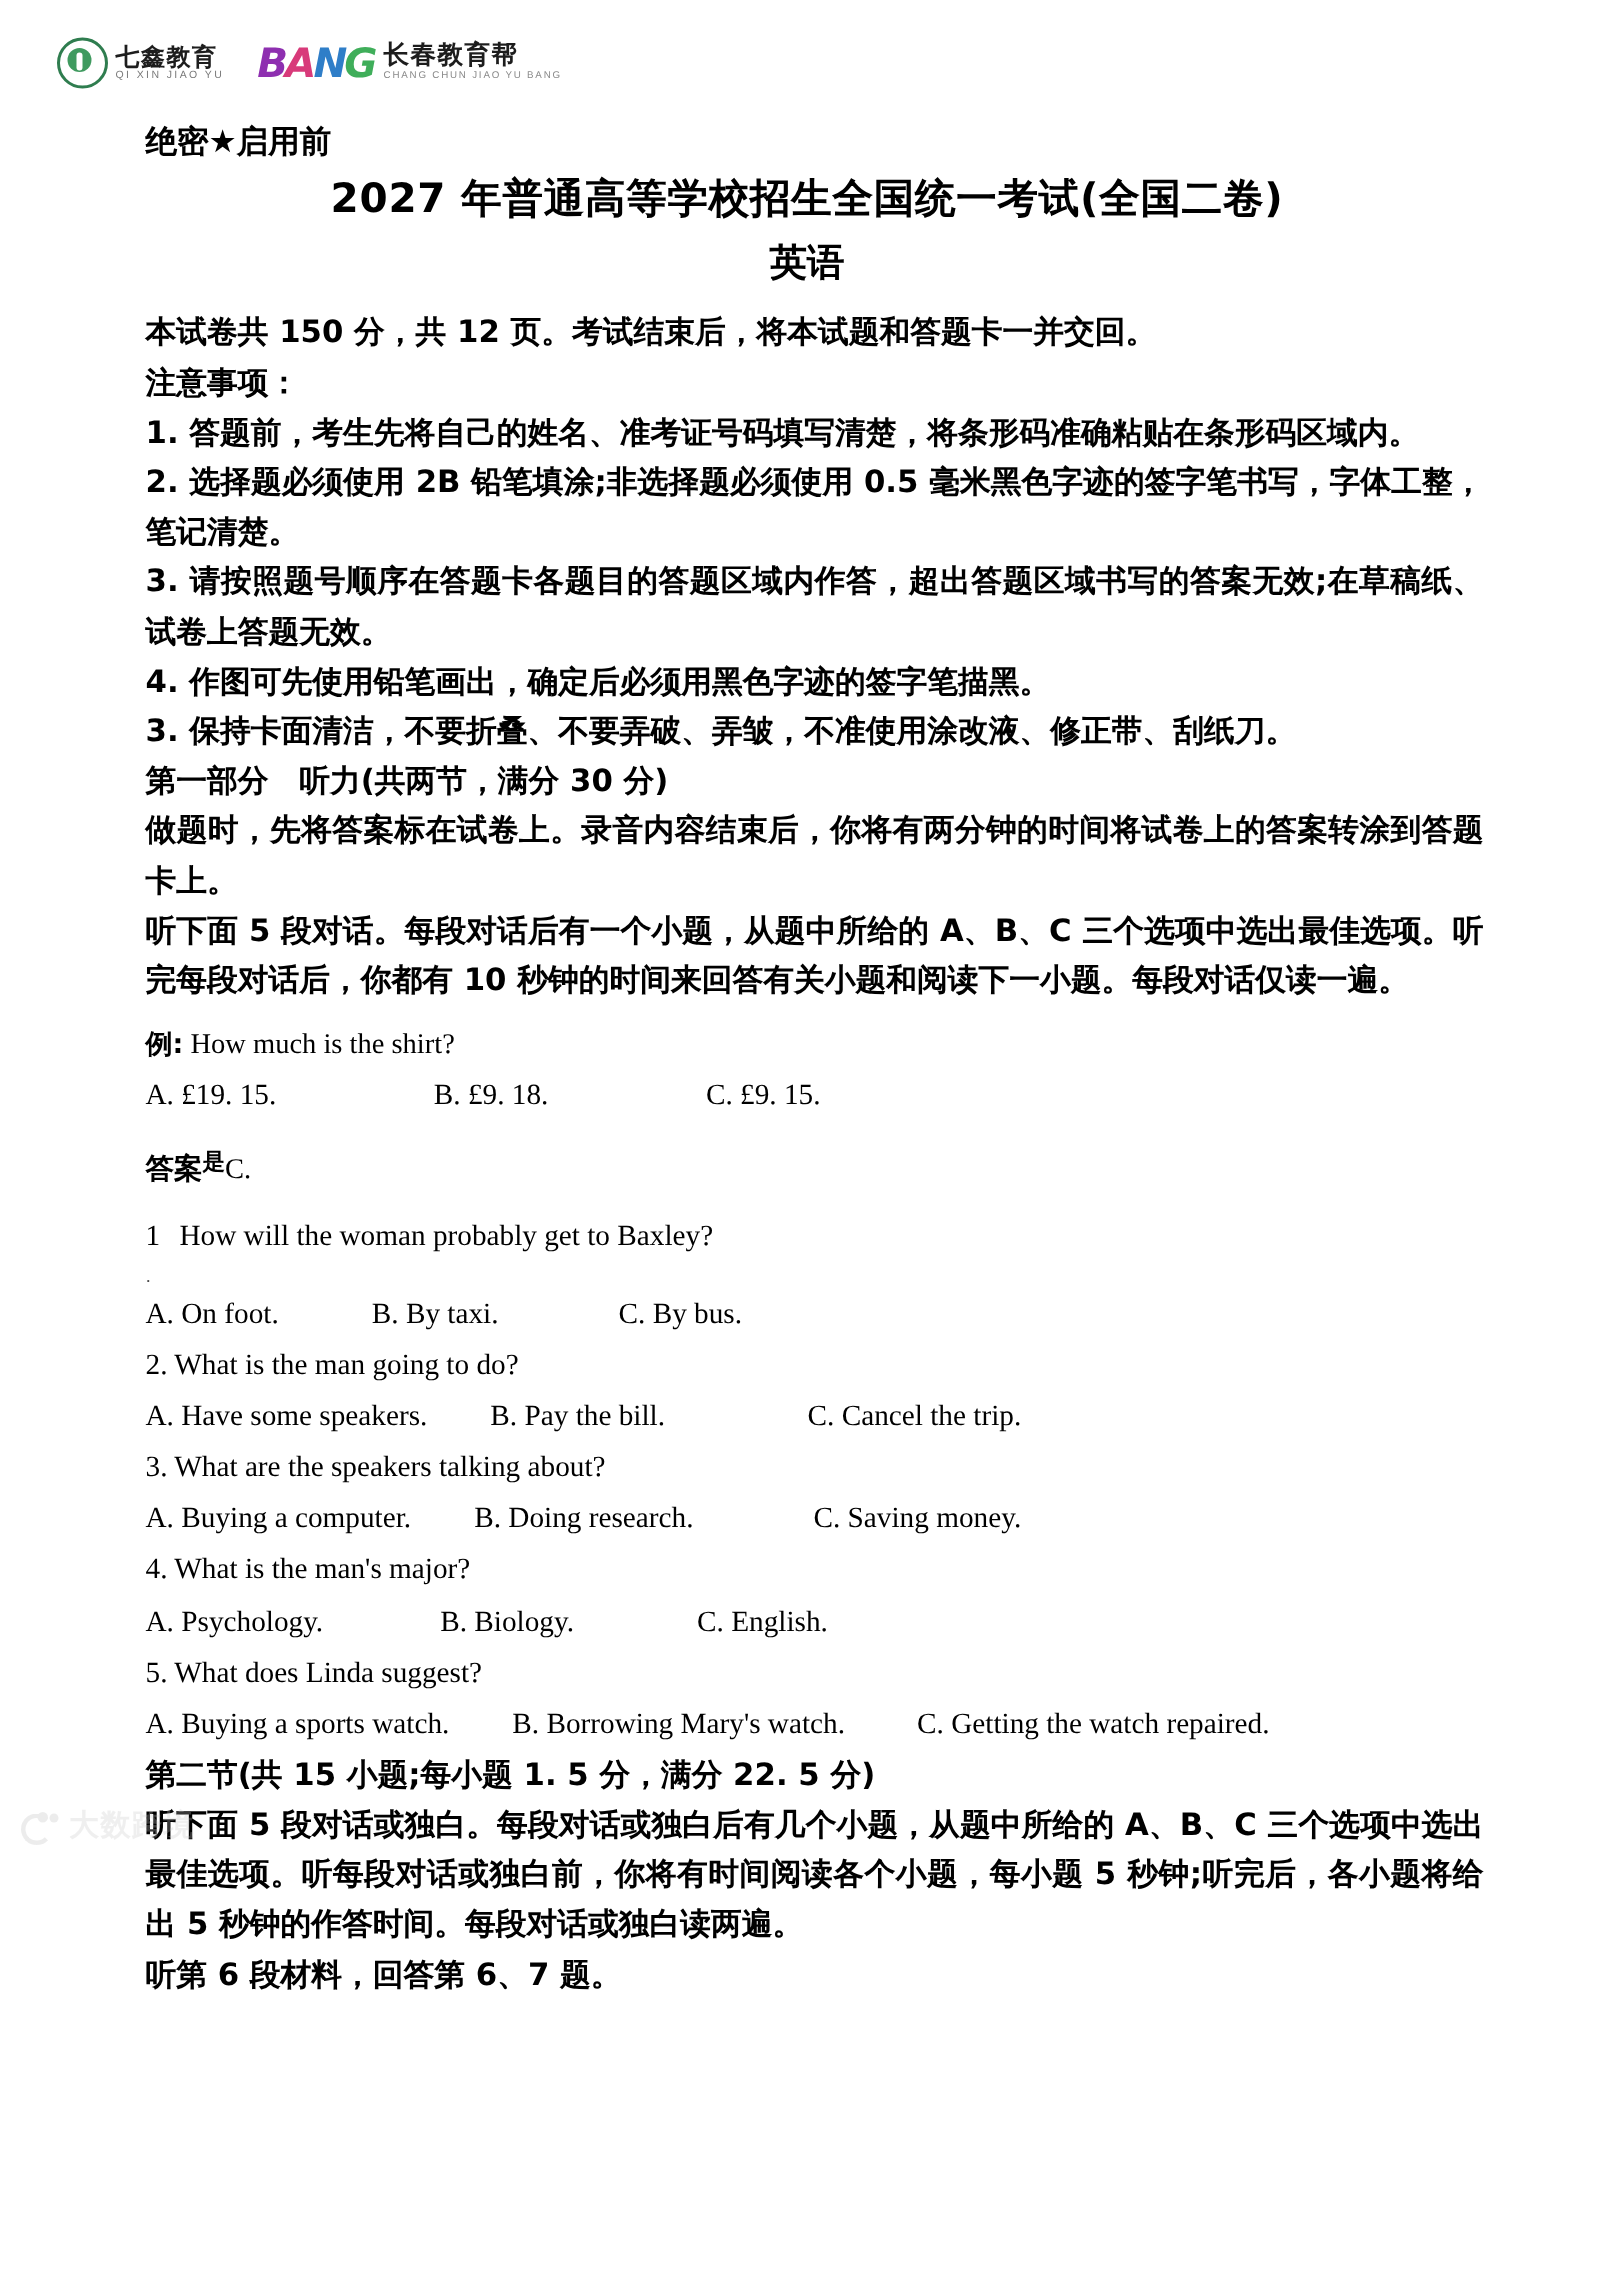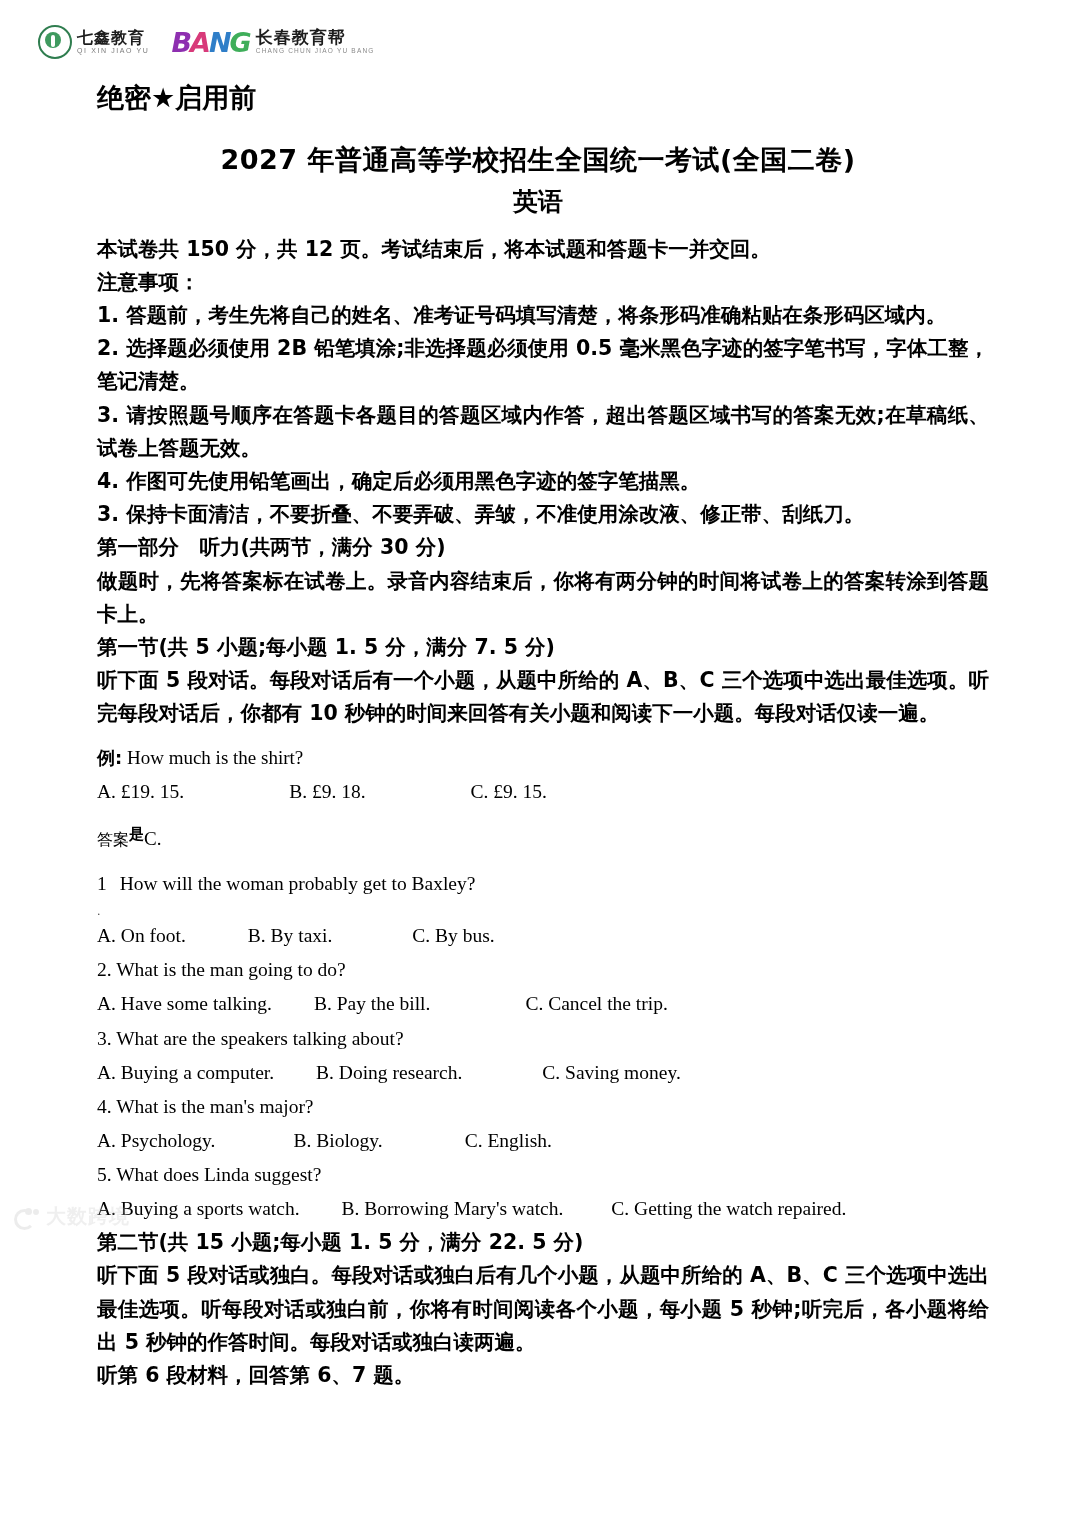--- a/index.html
+++ b/index.html
@@ -124,23 +124,23 @@
     font-family: "DejaVu Sans", "Liberation Sans", sans-serif;
     font-weight: 700;
     color: #000;
   }
   .en {
     font-family: "Liberation Serif", "DejaVu Serif", serif;
     color: #000;
   }
 
   .secret-line {
-    font-size: 27px;
+    font-size: 21px;
     line-height: 1.2;
-    margin-bottom: 28px;
+    margin-bottom: 8px;
   }
 
   .doc-title {
     text-align: center;
     font-size: 27px;
     line-height: 1.35;
     letter-spacing: 0.5px;
     margin: 0 0 6px 0;
     padding-right: 10px;
   }
@@ -172,22 +172,22 @@
   }
 
   .answer-line {
     font-size: 19px;
     line-height: 1.9;
     margin: 0;
     padding-top: 12px;
   }
   .answer-cn {
     font-family: "DejaVu Sans", sans-serif;
-    font-weight: 400;
-    font-size: 16px;
+    font-weight: 700;
+    font-size: 19px;
     text-align: center;
   }
   .answer-shi {
     font-family: "DejaVu Sans", sans-serif;
     font-weight: 700;
     font-size: 15px;
     position: relative;
     top: -6px;
   }
 
@@ -307,21 +307,20 @@
     <p class="p-cn cn">注意事项：</p>
     <p class="p-cn cn">1. 答题前，考生先将自己的姓名、准考证号码填写清楚，将条形码准确粘贴在条形码区域内。</p>
     <p class="p-cn cn">2. 选择题必须使用 2B 铅笔填涂;非选择题必须使用 0.5 毫米黑色字迹的签字笔书写，字体工整，笔记清楚。</p>
     <p class="p-cn cn">3. 请按照题号顺序在答题卡各题目的答题区域内作答，超出答题区域书写的答案无效;在草稿纸、试卷上答题无效。</p>
     <p class="p-cn cn">4. 作图可先使用铅笔画出，确定后必须用黑色字迹的签字笔描黑。</p>
     <p class="p-cn cn">3. 保持卡面清洁，不要折叠、不要弄破、弄皱，不准使用涂改液、修正带、刮纸刀。</p>
 
     <p class="p-cn cn">第一部分　听力(共两节，满分 30 分)</p>
     <p class="p-cn cn">做题时，先将答案标在试卷上。录音内容结束后，你将有两分钟的时间将试卷上的答案转涂到答题卡上。</p>
 
-    <p class="p-cn cn">第一节(共 5 小题;每小题 1. 5 分，满分 7. 5 分)</p>
     <p class="p-cn cn">听下面 5 段对话。每段对话后有一个小题，从题中所给的 A、B、C 三个选项中选出最佳选项。听完每段对话后，你都有 10 秒钟的时间来回答有关小题和阅读下一小题。每段对话仅读一遍。</p>
 
     <div class="spacer-sm"></div>
 
     <p class="ex-line">
       <span class="ex-label">例:</span>
       <span class="en">How much is the shirt?</span>
     </p>
 
     <p class="opt-row en">
@@ -341,21 +340,21 @@
     <div class="spacer-md"></div>
     <p class="opt-row en">
       <span class="opt">A. On foot.</span><span style="display:inline-block;width:62px"></span><span class="opt">B. By taxi.</span><span style="display:inline-block;width:80px"></span><span class="opt">C. By bus.</span>
     </p>
 
     <p class="q-line en">
       <span>2.</span>
       <span>What is the man going to do?</span>
     </p>
     <p class="opt-row en">
-      <span class="opt">A. Have some talking.</span><span style="display:inline-block;width:42px"></span><span class="opt">B. Pay the bill.</span><span style="display:inline-block;width:95px"></span><span class="opt">C. Cancel the trip.</span>
+      <span class="opt">A. Have some speakers.</span><span style="display:inline-block;width:42px"></span><span class="opt">B. Pay the bill.</span><span style="display:inline-block;width:95px"></span><span class="opt">C. Cancel the trip.</span>
     </p>
 
     <p class="q-line en">
       <span>3.</span>
       <span>What are the speakers talking about?</span>
     </p>
     <p class="opt-row en">
       <span class="opt">A. Buying a computer.</span><span style="display:inline-block;width:42px"></span><span class="opt">B. Doing research.</span><span style="display:inline-block;width:80px"></span><span class="opt">C. Saving money.</span>
     </p>
 

